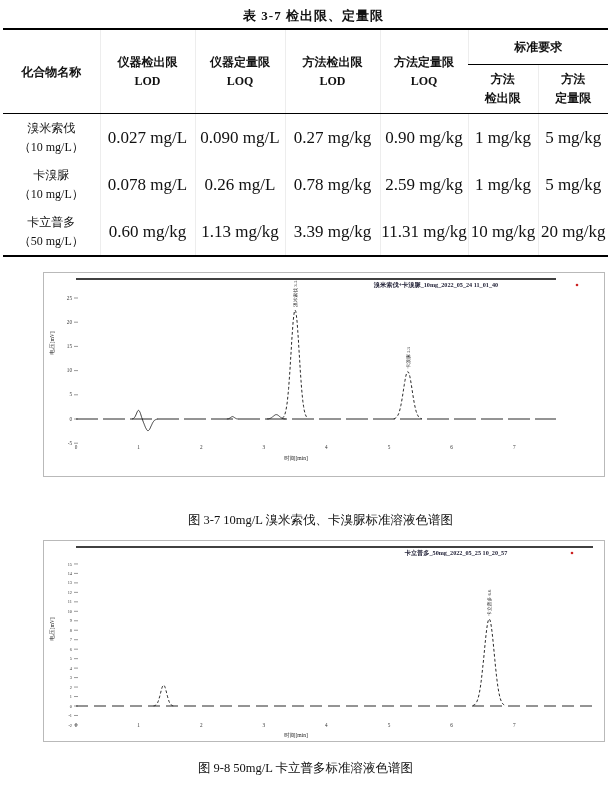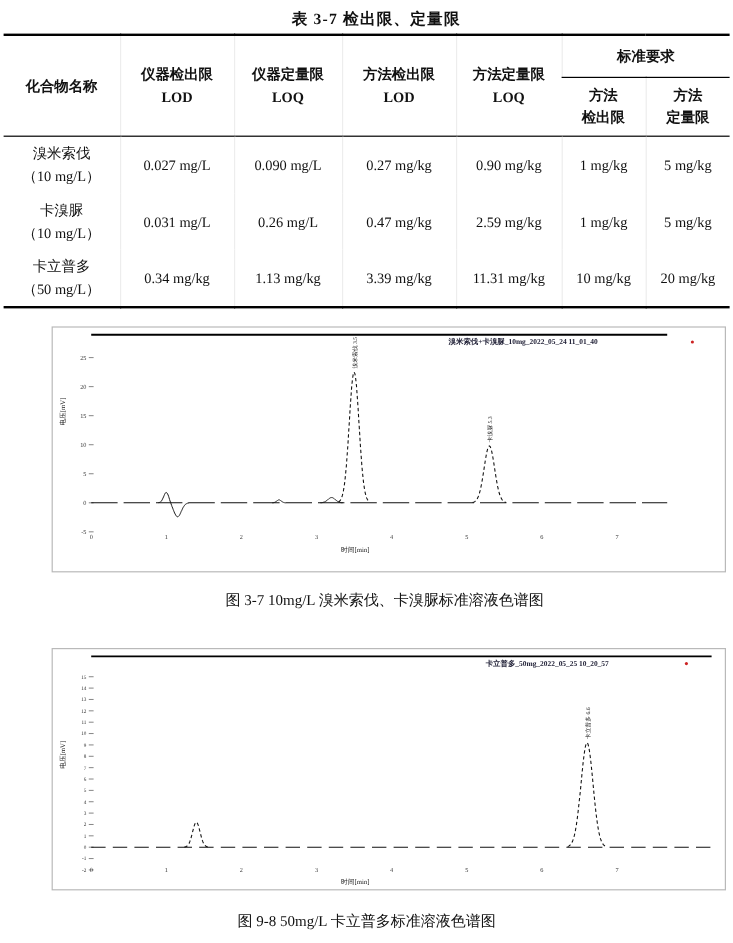--- a/index.html
+++ b/index.html
@@ -20,34 +20,34 @@
   table.limits th,table.limits td{
     text-align:center;vertical-align:middle;padding:0;
     font-weight:bold;font-size:12px;line-height:1.5;
     border-left:1px solid #ededed;
   }
   table.limits th:first-child,table.limits td:first-child{border-left:none;}
   table.limits thead tr.r1 th{height:34px;}
   table.limits thead tr.r2 th{height:48px;border-bottom:1px solid #000;}
   table.limits thead th.span2{border-bottom:1px solid #000;}
   table.limits thead th.group{border-bottom:1px solid #000;}
-  table.limits tbody td{height:47px;font-weight:normal;font-size:12px;}
+  table.limits tbody td{height:47px;font-weight:normal;font-size:17px;}
   table.limits tbody td.name{font-size:12px;}
   .l1,.l2{display:block;line-height:19px;}
   .figure{
     position:absolute;left:43px;width:562px;background:#fff;
     border:1px solid #b9b9b9;box-sizing:border-box;
   }
   #fig1{top:272px;height:205px;}
   #fig2{top:540px;height:202px;}
   .figure svg{display:block;font-family:"Liberation Serif","DejaVu Serif",serif;}
   .caption{
     position:absolute;left:0;right:0;text-align:center;font-size:12.5px;
   }
-  #cap1{top:492px;margin-left:30px;}
+  #cap1{top:512px;margin-left:30px;}
   #cap2{top:760px;}
 </style>
 </head>
 <body>
 
 <div class="table-title">表 3-7  检出限、定量限</div>
 
 <table class="limits">
   <colgroup>
     <col style="width:97px">
@@ -101,33 +101,33 @@
       <td>0.27 mg/kg</td>
       <td>0.90 mg/kg</td>
       <td>1 mg/kg</td>
       <td>5 mg/kg</td>
     </tr>
     <tr>
       <td class="name">
         <span class="l1">卡溴脲</span>
         <span class="l2">（10 mg/L）</span>
       </td>
-      <td>0.031 mg/L</td>
+      <td>0.078 mg/L</td>
       <td>0.26 mg/L</td>
-      <td>0.47 mg/kg</td>
+      <td>0.78 mg/kg</td>
       <td>2.59 mg/kg</td>
       <td>1 mg/kg</td>
       <td>5 mg/kg</td>
     </tr>
     <tr>
       <td class="name">
         <span class="l1">卡立普多</span>
         <span class="l2">（50 mg/L）</span>
       </td>
-      <td>0.34 mg/kg</td>
+      <td>0.60 mg/kg</td>
       <td>1.13 mg/kg</td>
       <td>3.39 mg/kg</td>
       <td>11.31 mg/kg</td>
       <td>10 mg/kg</td>
       <td>20 mg/kg</td>
     </tr>
   </tbody>
 </table>
 
 <div class="figure" id="fig1">

